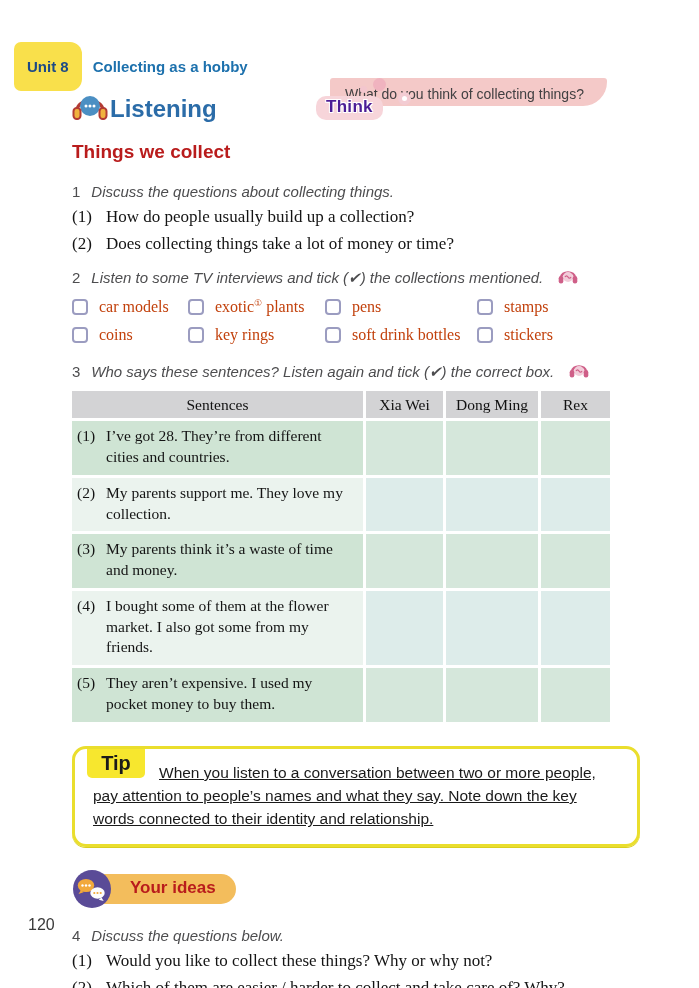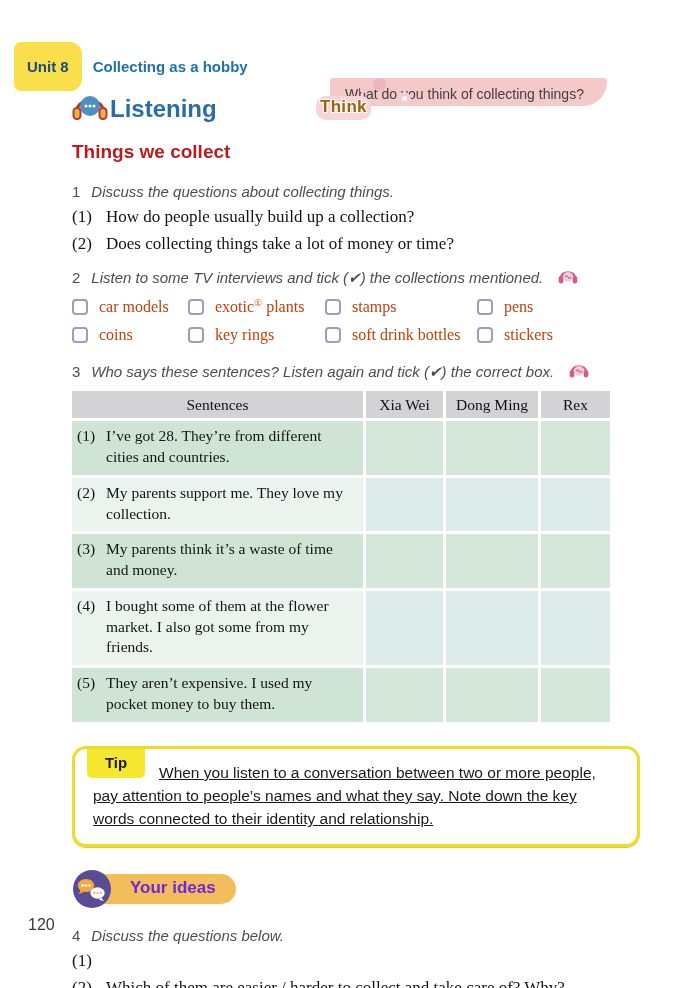--- a/index.html
+++ b/index.html
@@ -19,21 +19,21 @@
                 padding:16px 13px; border-radius:7px 12px 12px 7px; }
   .unit-title { color:#1d71ad; font-weight:700; font-size:15px; }
 
   
   .think { position:absolute; top:78px; left:316px; width:300px; }
   .think .dot { position:absolute; border-radius:50%; }
   .dot1 { left:44px; top:8px;  width:7px;  height:7px;  background:#f3c6ce; }
   .dot2 { left:57px; top:0px;  width:13px; height:13px; background:#f0b3bf; }
   .ring { left:82px; top:14px; width:13px; height:13px; background:#fff; border:4px solid #f3ccd3; border-radius:50%; position:absolute; }
   .think-label { position:absolute; top:18px; left:0; background:#f7d5da; border-radius:10px;
-                 padding:1px 4px 3px; color:#a16207; font-weight:800; font-size:17px;
+                 padding:1px 10px 3px; color:#4c1d95; font-weight:800; font-size:17px;
                  letter-spacing:.3px; z-index:2;
                  text-shadow:-1px -1px 0 #fff, 1px -1px 0 #fff, -1px 1px 0 #fff, 1px 1px 0 #fff; }
   .think-box { margin-left:14px; width:277px; background:#f4c9c8;
                border-radius:3px 3px 24px 3px; padding:8px 10px 4px 15px;
                color:#414042; font-size:14px; }
 
   
   .main { position:absolute; top:90px; left:72px; width:568px; }
 
   .listening-head { display:flex; align-items:center; gap:2px; }
@@ -70,28 +70,28 @@
   td.ans1 { width:77px; } td.ans2 { width:92px; } td.ans3 { width:69px; }
   tr.odd  td.sent { background:#cfe4d4; } tr.odd  td.ans { background:#d5e7db; }
   tr.even td.sent { background:#ebf3ee; } tr.even td.ans { background:#ddecea; }
 
   
   .tip { position:relative; border:3px solid #eade2d; border-radius:14px; margin-top:21px;
          padding:12px 18px 13px; font-size:15.5px; color:#1a1a1a; line-height:1.5;
          box-shadow:0 1px 0 #d9ce1f; }
   .tip-label { position:absolute; top:0; left:12px; width:58px; height:29px; background:#f7e72e;
                display:flex; align-items:center; justify-content:center; font-weight:700;
-               font-size:15px; border-radius:0 0 5px 5px; }
+               font-size:20px; border-radius:0 0 5px 5px; }
   .tip-text { text-indent:66px;text-decoration:underline; }
 
   
   .ideas { position:relative; height:40px; margin-top:22px; }
   .ideas-pill { position:absolute; left:16px; top:5px; height:30px; background:#f3bd5c;
                 border-radius:9px 15px 15px 9px; display:flex; align-items:center;
-                padding:0 20px 2px 42px; color:#6d28d9; font-weight:700; font-size:17px; }
+                padding:0 20px 2px 42px; color:#b91c1c; font-weight:700; font-size:17px; }
   .ideas-icon { position:absolute; left:0; top:0; z-index:2; }
 
   .page-num { position:absolute; left:28px; top:916px; font-size:16px; color:#3a3a3a; }
 </style>
 </head>
 <body>
 
 <div class="page">
 
   <div class="unit-bar">
@@ -160,25 +160,25 @@
       </div>
       <div class="opt">
         <span class="checkbox"></span>
         <span>
           <span>exotic</span><sup>①</sup>
           <span>plants</span>
         </span>
       </div>
       <div class="opt">
         <span class="checkbox"></span>
+        <span>pens</span>
+      </div>
+      <div class="opt">
+        <span class="checkbox"></span>
         <span>stamps</span>
-      </div>
-      <div class="opt">
-        <span class="checkbox"></span>
-        <span>pens</span>
       </div>
       <div class="opt">
         <span class="checkbox"></span>
         <span>coins</span>
       </div>
       <div class="opt">
         <span class="checkbox"></span>
         <span>key rings</span>
       </div>
       <div class="opt">
@@ -294,20 +294,21 @@
       </span>
       <span class="ideas-pill">Your ideas</span>
     </div>
 
     <div class="instr mt16">
       <span class="instr-num">4</span>
       <span class="instr-text">Discuss the questions below.</span>
     </div>
     <div class="q">
       <span class="q-num">(1)</span>
+      <span>Would you like to collect these things? Why or why not?</span>
     </div>
     <div class="q">
       <span class="q-num">(2)</span>
       <span>Which of them are easier / harder to collect and take care of? Why?</span>
     </div>
 
   </div>
 
   <div class="page-num">120</div>
 </div>

